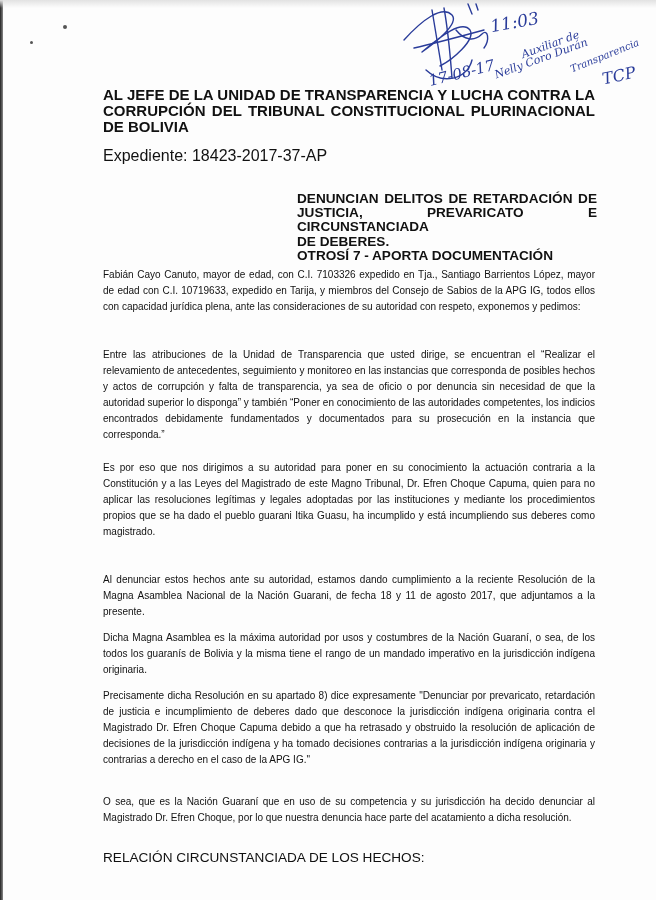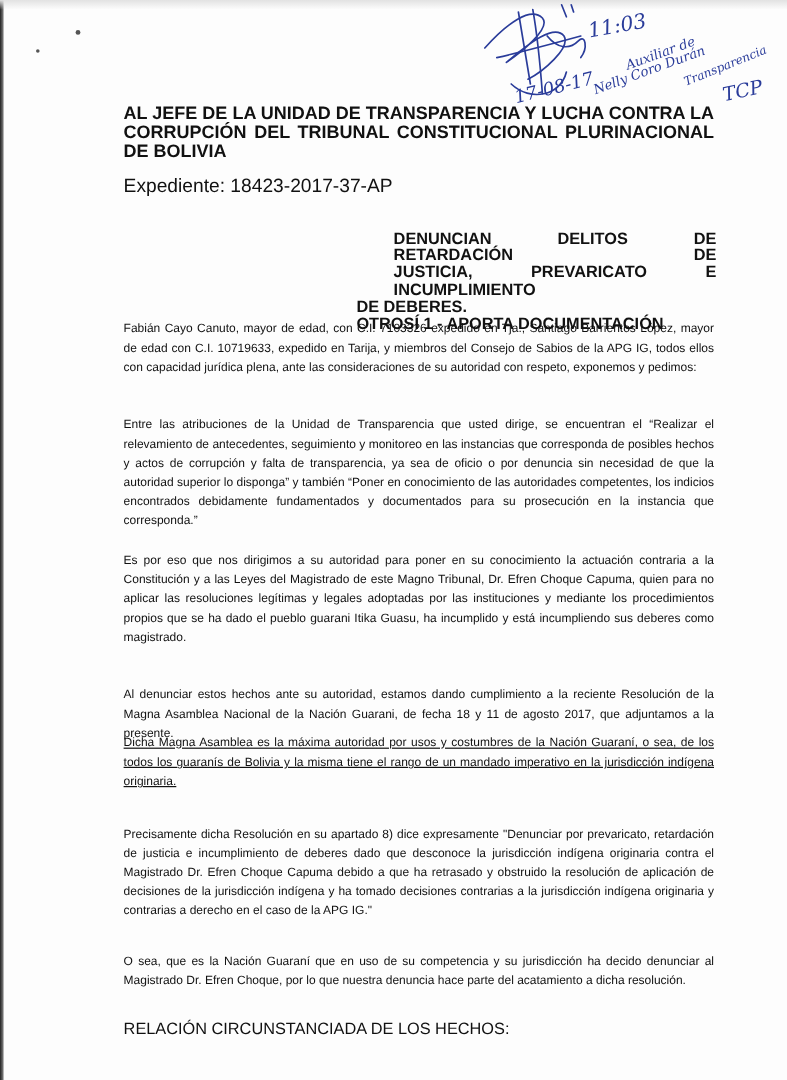--- a/index.html
+++ b/index.html
@@ -43,21 +43,21 @@
 
   .expediente {
     position: absolute; left: 103px; top: 147px;
     font-size: 16px;
   }
 
   .subject {
     position: absolute; left: 297px; top: 192px; width: 300px;
     font-weight: bold; font-size: 13.6px; line-height: 14.2px;
   }
-  .subject .j { display: block; text-align: justify; text-align-last: justify; margin-left: 31px; }
+  .subject .j { display: block; text-align: justify; text-align-last: justify; }
 
   .para {
     position: absolute; left: 103px; width: 492px;
     font-size: 10px; line-height: 16.1px;
     text-align: justify;
   }
   .heading-rel {
     position: absolute; left: 103px; top: 850px;
     font-size: 13.6px;
   }
@@ -92,26 +92,26 @@
 
 <div class="addressee">
   <span class="l1">AL JEFE DE LA UNIDAD DE TRANSPARENCIA Y LUCHA CONTRA LA</span>
   <span>CORRUPCIÓN DEL TRIBUNAL CONSTITUCIONAL PLURINACIONAL DE BOLIVIA</span>
 </div>
 
 <div class="expediente">Expediente: 18423-2017-37-AP</div>
 
 <div class="subject">
   <span class="j">DENUNCIAN DELITOS DE RETARDACIÓN DE</span>
-  <span class="j">JUSTICIA, PREVARICATO E INCUMPLIMIENTO</span>
+  <span class="j">JUSTICIA, PREVARICATO E CIRCUNSTANCIADA</span>
   <span style="display:block">DE DEBERES.</span>
-  <span style="display:block">OTROSÍ 1 - APORTA DOCUMENTACIÓN</span>
+  <span style="display:block">OTROSÍ 7 - APORTA DOCUMENTACIÓN</span>
 </div>
 
 <p class="para" style="top:267px;margin:0;">Fabián Cayo Canuto, mayor de edad, con C.I. 7103326 expedido en Tja., Santiago Barrientos López, mayor de edad con C.I. 10719633, expedido en Tarija, y miembros del Consejo de Sabios de la APG IG, todos ellos con capacidad jurídica plena, ante las consideraciones de su autoridad con respeto, exponemos y pedimos:</p>
 <p class="para" style="top:347px;margin:0;">Entre las atribuciones de la Unidad de Transparencia que usted dirige, se encuentran el “Realizar el relevamiento de antecedentes, seguimiento y monitoreo en las instancias que corresponda de posibles hechos y actos de corrupción y falta de transparencia, ya sea de oficio o por denuncia sin necesidad de que la autoridad superior lo disponga” y también “Poner en conocimiento de las autoridades competentes, los indicios encontrados debidamente fundamentados y documentados para su prosecución en la instancia que corresponda.”</p>
 <p class="para" style="top:460px;margin:0;">Es por eso que nos dirigimos a su autoridad para poner en su conocimiento la actuación contraria a la Constitución y a las Leyes del Magistrado de este Magno Tribunal, Dr. Efren Choque Capuma, quien para no aplicar las resoluciones legítimas y legales adoptadas por las instituciones y mediante los procedimientos propios que se ha dado el pueblo guarani Itika Guasu, ha incumplido y está incumpliendo sus deberes como magistrado.</p>
 <p class="para" style="top:572px;margin:0;">Al denunciar estos hechos ante su autoridad, estamos dando cumplimiento a la reciente Resolución de la Magna Asamblea Nacional de la Nación Guarani, de fecha 18 y 11 de agosto 2017, que adjuntamos a la presente.</p>
-<p class="para" style="top:612px;margin:0;text-decoration:underline;">Dicha Magna Asamblea es la máxima autoridad por usos y costumbres de la Nación Guaraní, o sea, de los todos los guaranís de Bolivia y la misma tiene el rango de un mandado imperativo en la jurisdicción indígena originaria.</p>
+<p class="para" style="top:630px;margin:0;">Dicha Magna Asamblea es la máxima autoridad por usos y costumbres de la Nación Guaraní, o sea, de los todos los guaranís de Bolivia y la misma tiene el rango de un mandado imperativo en la jurisdicción indígena originaria.</p>
 <p class="para" style="top:688px;margin:0;">Precisamente dicha Resolución en su apartado 8) dice expresamente "Denunciar por prevaricato, retardación de justicia e incumplimiento de deberes dado que desconoce la jurisdicción indígena originaria contra el Magistrado Dr. Efren Choque Capuma debido a que ha retrasado y obstruido la resolución de aplicación de decisiones de la jurisdicción indígena y ha tomado decisiones contrarias a la jurisdicción indígena originaria y contrarias a derecho en el caso de la APG IG."</p>
 <p class="para" style="top:794px;margin:0;">O sea, que es la Nación Guaraní que en uso de su competencia y su jurisdicción ha decido denunciar al Magistrado Dr. Efren Choque, por lo que nuestra denuncia hace parte del acatamiento a dicha resolución.</p>
 
 <div class="heading-rel">RELACIÓN CIRCUNSTANCIADA DE LOS HECHOS:</div>
 
 </body></html>

